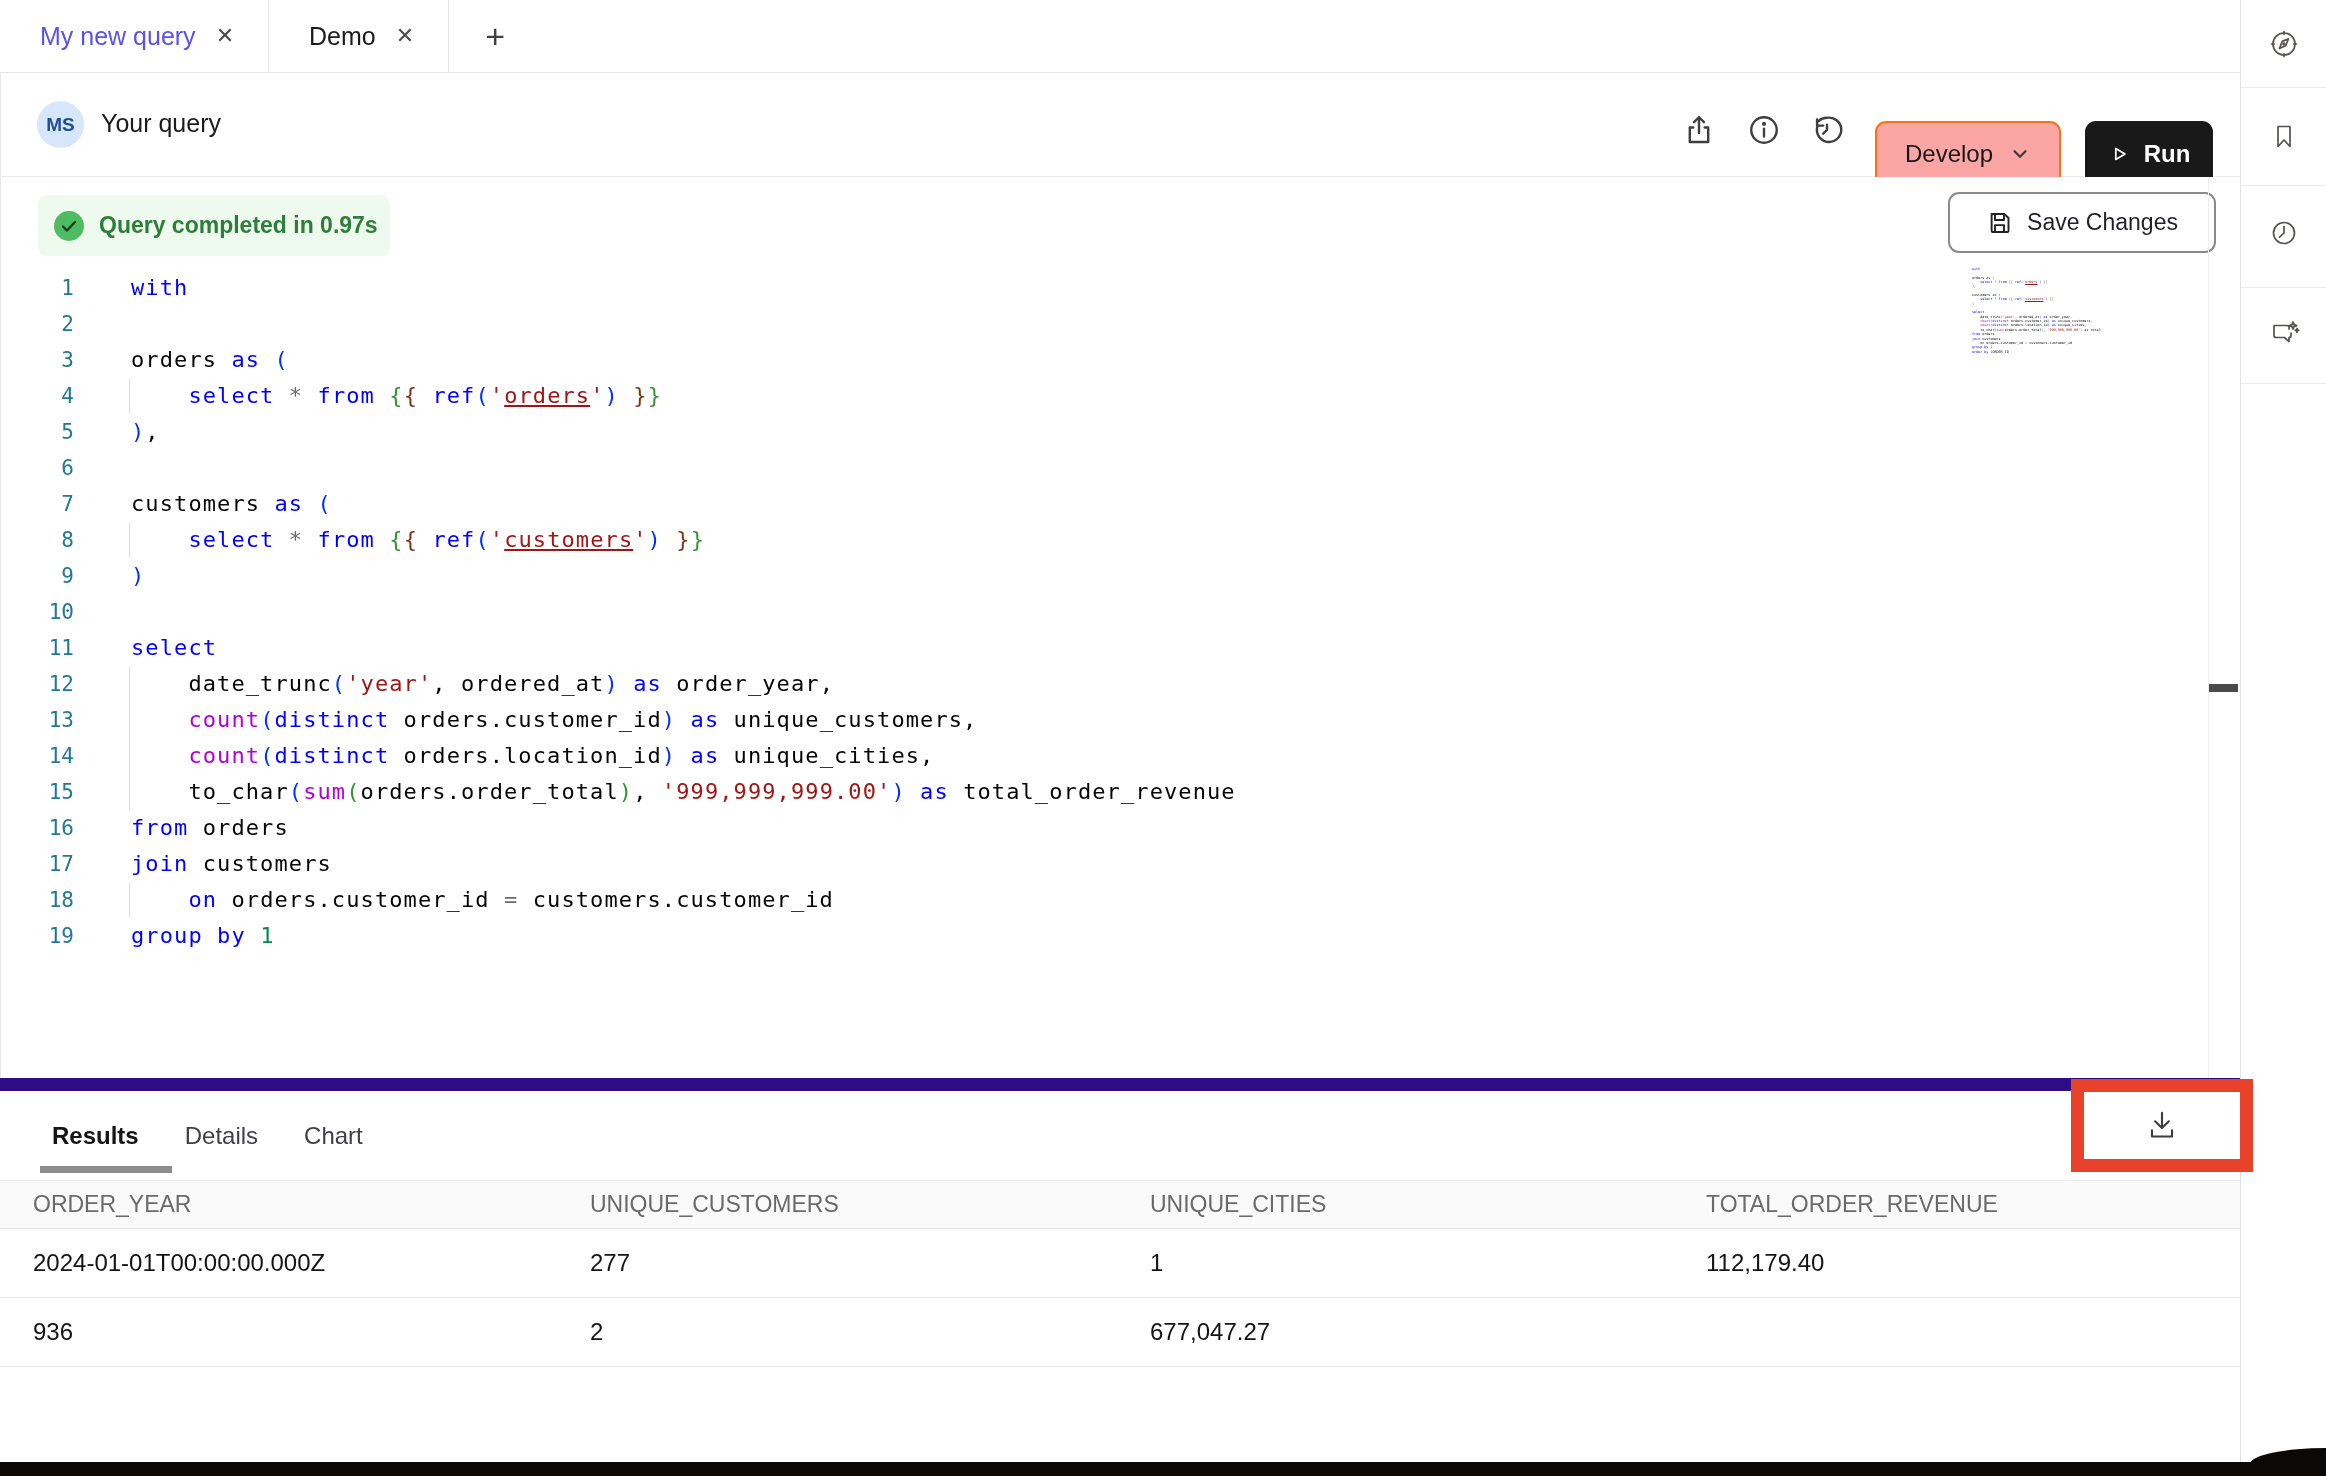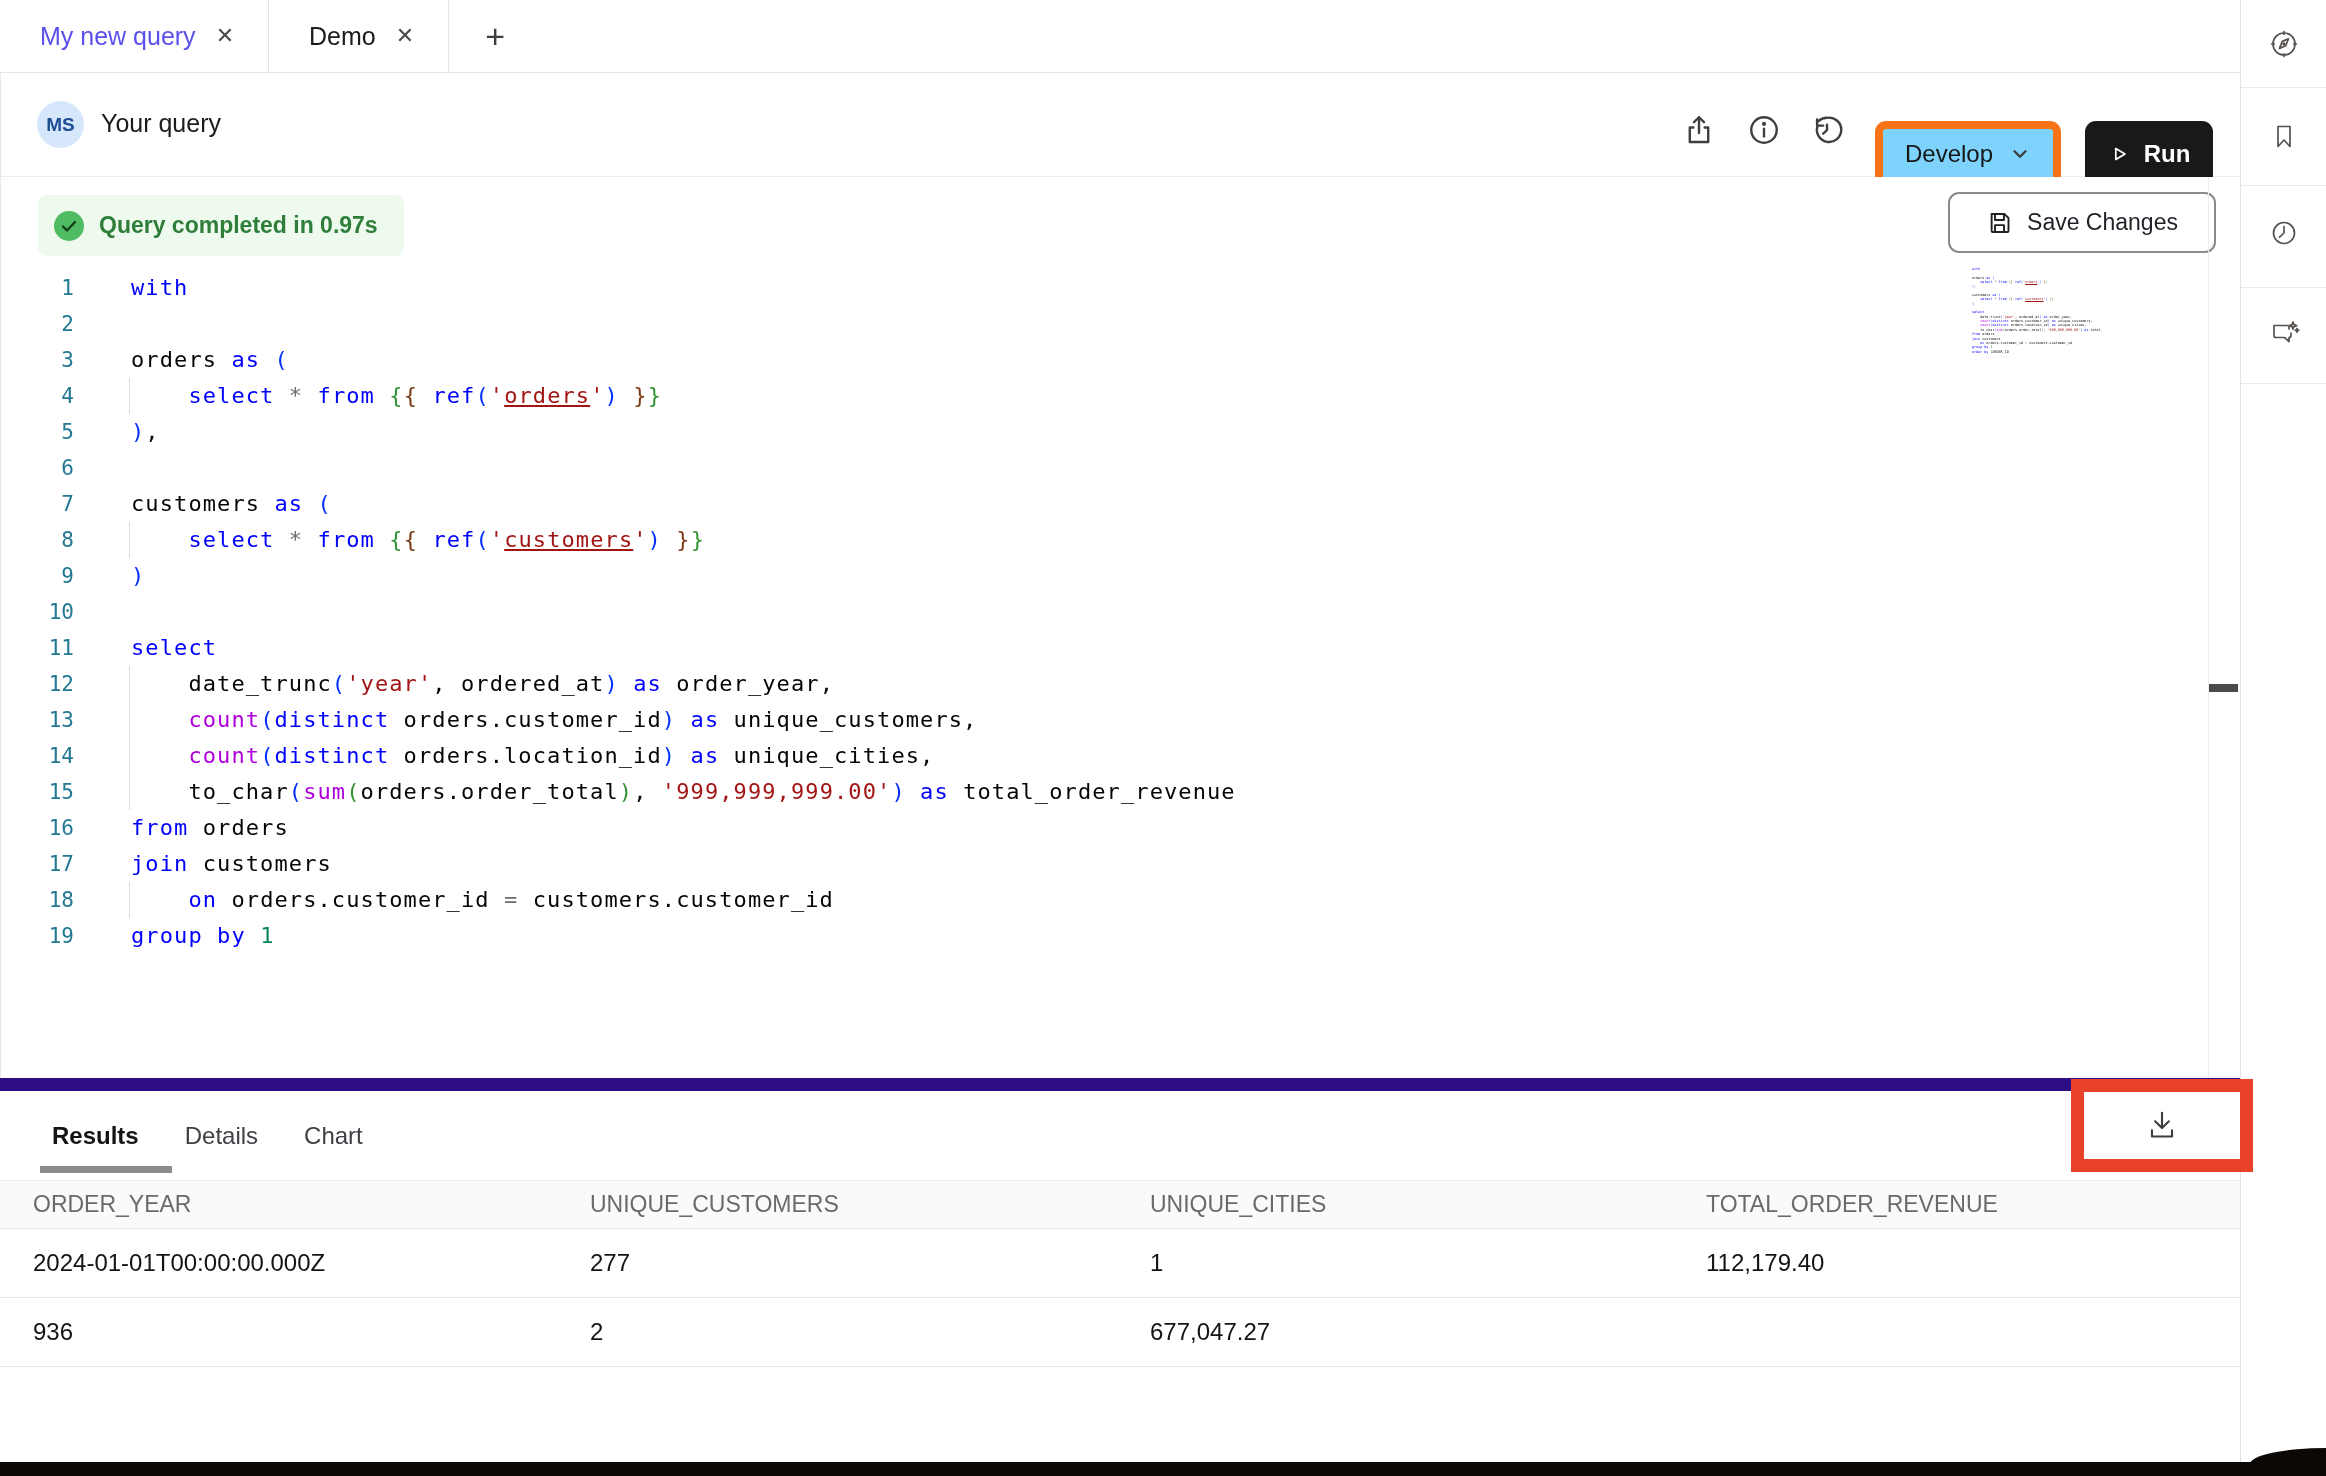--- a/index.html
+++ b/index.html
@@ -13,29 +13,29 @@
   .tab .tab-label { color:#1b1b1b; }
   .tab-close { color:#4b4b4b; font-size:22px; cursor:pointer; }
   .tab-plus { display:flex; align-items:center; padding:0 36px; font-size:34px; font-weight:300; color:#3f3f3f; }
 
   
   .header { position:absolute; left:0; top:73px; width:2240px; height:104px; border-bottom:1px solid #ececec; background:#fff; }
   .avatar { position:absolute; left:37px; top:28px; width:47px; height:47px; border-radius:50%; background:#d7e7fb; color:#1d4e94; font-weight:bold; font-size:19px; display:flex; align-items:center; justify-content:center; }
   .doc-title { position:absolute; left:101px; top:36px; font-size:25px; font-weight:500; color:#1c1c1e; }
   .hicon { position:absolute; top:40px; width:34px; height:34px; color:#3f3f3f; cursor:pointer; }
   .hicon svg { width:100%; height:100%; stroke:#3f3f3f; fill:none; stroke-width:1.7; stroke-linecap:round; stroke-linejoin:round; }
-  .btn-develop { position:absolute; left:1875px; top:48px; width:186px; height:66px; border:8px solid #f97316; border-radius:11px; background:#7dd3fc; display:flex; align-items:center; justify-content:center; gap:16px; font-size:24px; font-weight:500; color:#161616; cursor:pointer; }
+  .btn-develop { position:absolute; left:1875px; top:48px; width:186px; height:66px; border:2px solid #f97316; border-radius:11px; background:#fca5a5; display:flex; align-items:center; justify-content:center; gap:16px; font-size:24px; font-weight:500; color:#161616; cursor:pointer; }
   .btn-develop svg { width:22px; height:22px; stroke:#3a3a3a; fill:none; stroke-width:2; stroke-linecap:round; stroke-linejoin:round; }
   .btn-run { position:absolute; left:2085px; top:48px; width:128px; height:66px; background:#191919; border-radius:11px; color:#fff; display:flex; align-items:center; justify-content:center; gap:14px; font-size:24px; font-weight:600; cursor:pointer; }
   .btn-run svg { width:22px; height:22px; stroke:#fff; fill:none; stroke-width:1.9; stroke-linejoin:round; }
 
   
   .editor { position:absolute; left:0; top:177px; width:2240px; height:901px; background:#fff; }
   .edge-l { position:absolute; left:0; top:73px; width:1px; height:1005px; background:#e8e8e8; }
-  .badge { position:absolute; left:38px; top:18px; height:61px; background:#edfaed; border-radius:9px; display:flex; align-items:center; gap:15px; padding:0 26px 0 16px; }
+  .badge { position:absolute; left:38px; top:18px; height:61px; background:#edfaed; border-radius:9px; display:flex; align-items:center; gap:15px; padding:0 12px 0 16px; }
   .badge-circle { width:30px; height:30px; }
   .badge-text { font-size:23px; font-weight:600; color:#2e7e3a; }
   .btn-save { position:absolute; left:1948px; top:15px; width:268px; height:61px; border:2px solid #8a8a8a; border-radius:11px; background:#fff; display:flex; align-items:center; justify-content:center; gap:14px; font-size:23px; font-weight:500; color:#1f2127; cursor:pointer; }
   .btn-save svg { width:27px; height:27px; stroke:#222; fill:none; stroke-width:1.7; stroke-linejoin:round; stroke-linecap:round; }
 
   .code { position:absolute; left:0; top:93px; width:2240px; font-family:"DejaVu Sans Mono", monospace; font-size:22px; letter-spacing:1.1px; color:#050505; }
   .cl { position:relative; display:flex; height:36px; line-height:36px; white-space:pre; }
   .ln { width:74px; text-align:right; color:#237893; font-size:21px; letter-spacing:0; flex:none; }
   .lnc { color:#1b1b1b; }
   .ct { position:relative; margin-left:57px; flex:1; }

